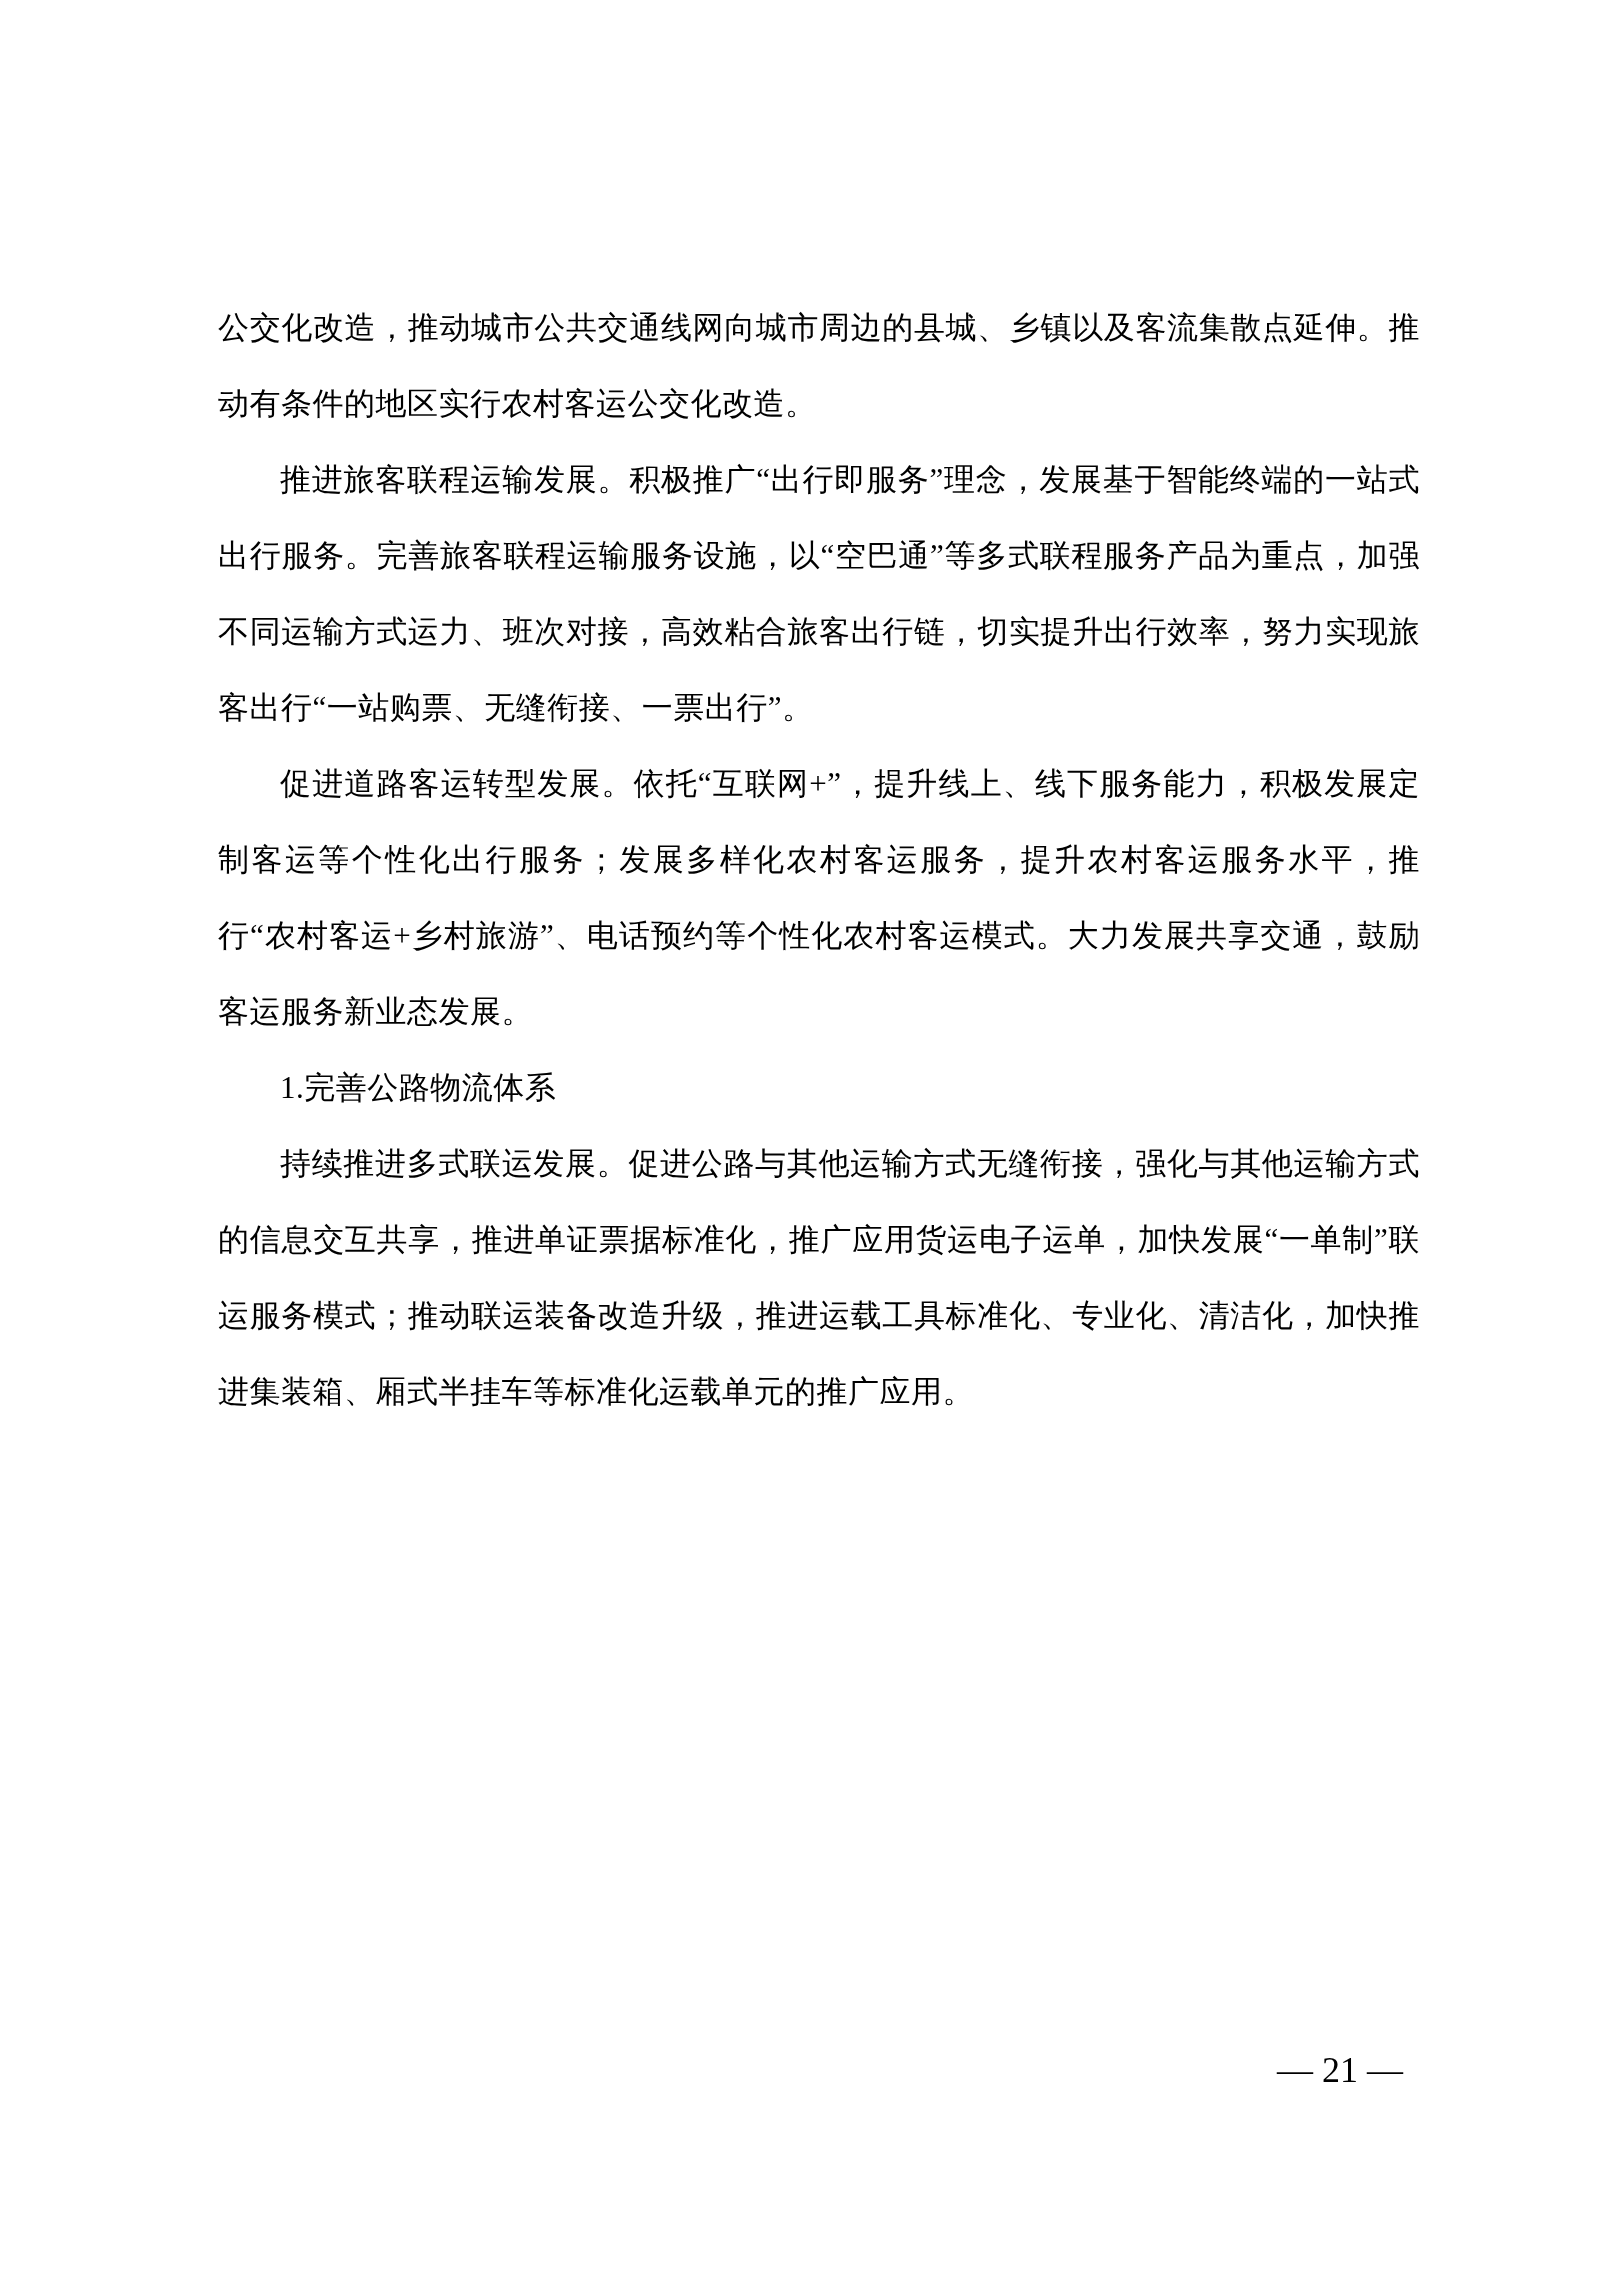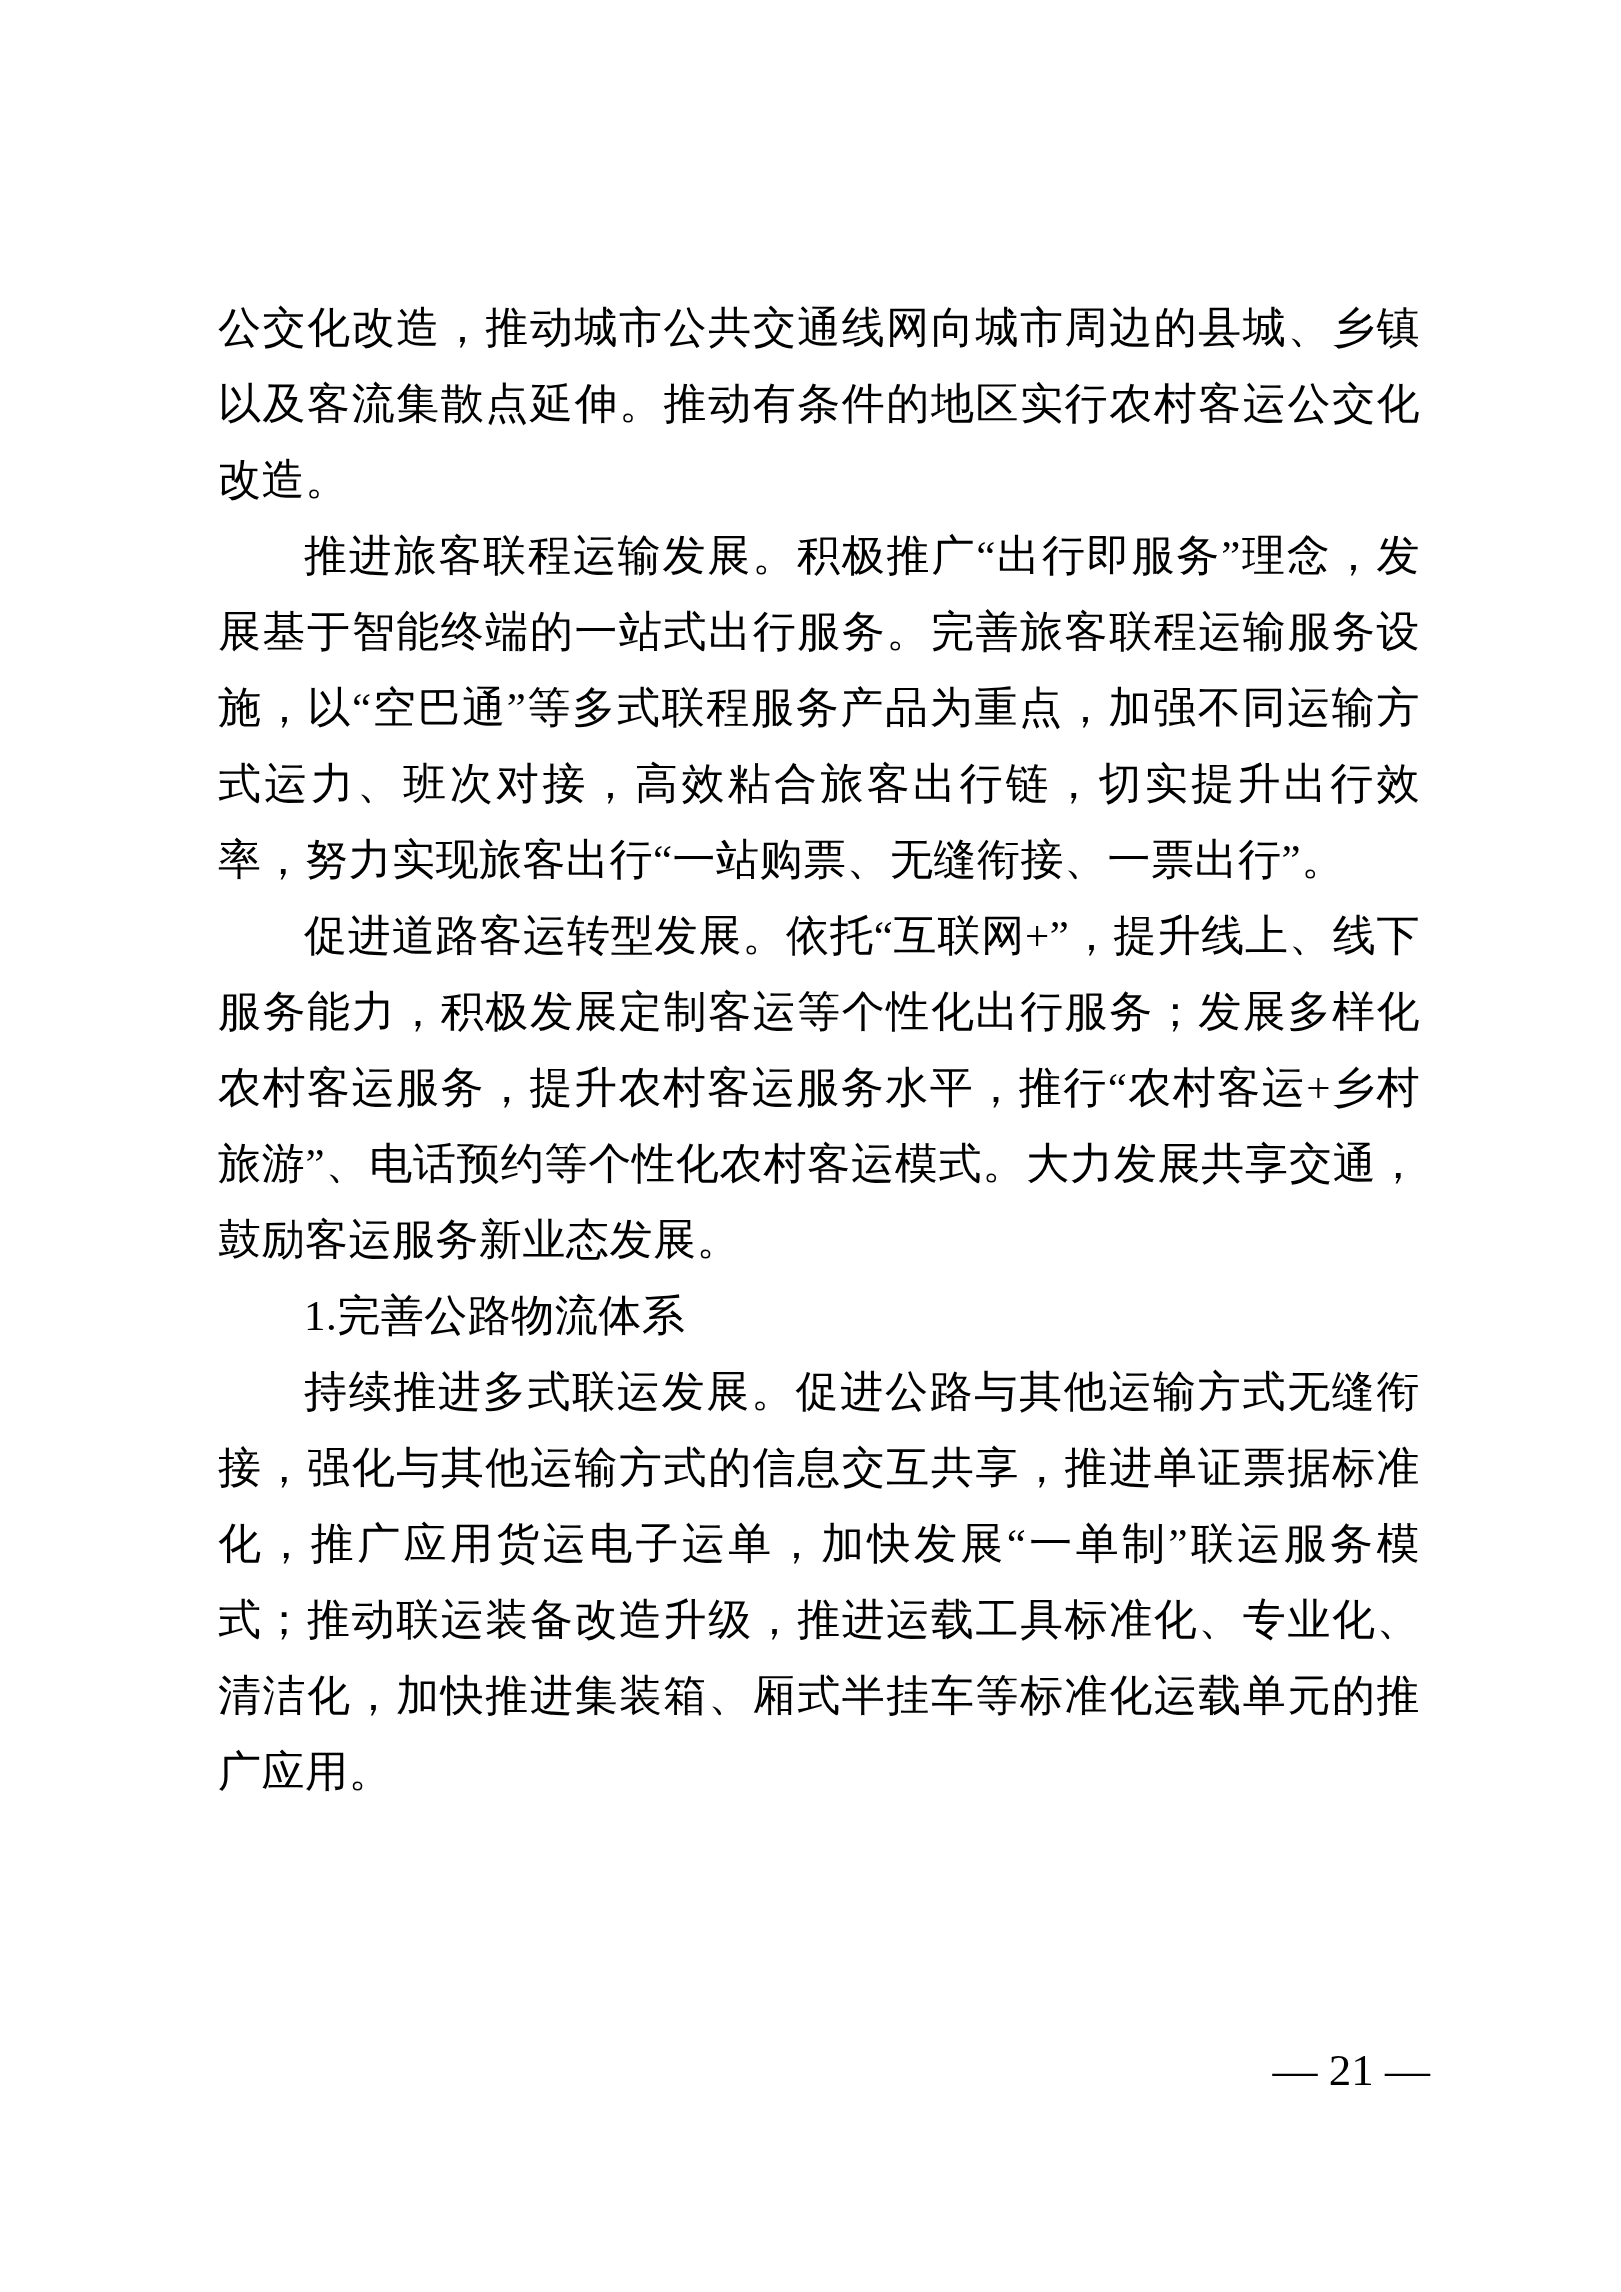--- a/index.html
+++ b/index.html
@@ -14,38 +14,38 @@
     background: #ffffff;
     color: #000000;
     font-family: "Liberation Serif", "DejaVu Serif", serif;
     overflow: hidden;
   }
   .doc-body {
     position: absolute;
     left: 218px;
     top: 290px;
     width: 1202px;
-    font-size: 43px;
+    font-size: 31px;
     line-height: 76px;
     text-align: justify;
     text-justify: inter-ideograph;
     letter-spacing: 0.5px;
   }
   .doc-body p {
     margin: 0;
     padding: 0;
   }
   .doc-body p.indent {
     text-indent: 2em;
   }
   .page-number {
     position: absolute;
     top: 2047px;
-    right: 191px;
-    font-size: 45px;
+    right: 218px;
+    font-size: 36px;
     line-height: 47px;
     white-space: nowrap;
     color: #000000;
   }
 </style>
 </head>
 <body>
 
 <div class="page">
 

